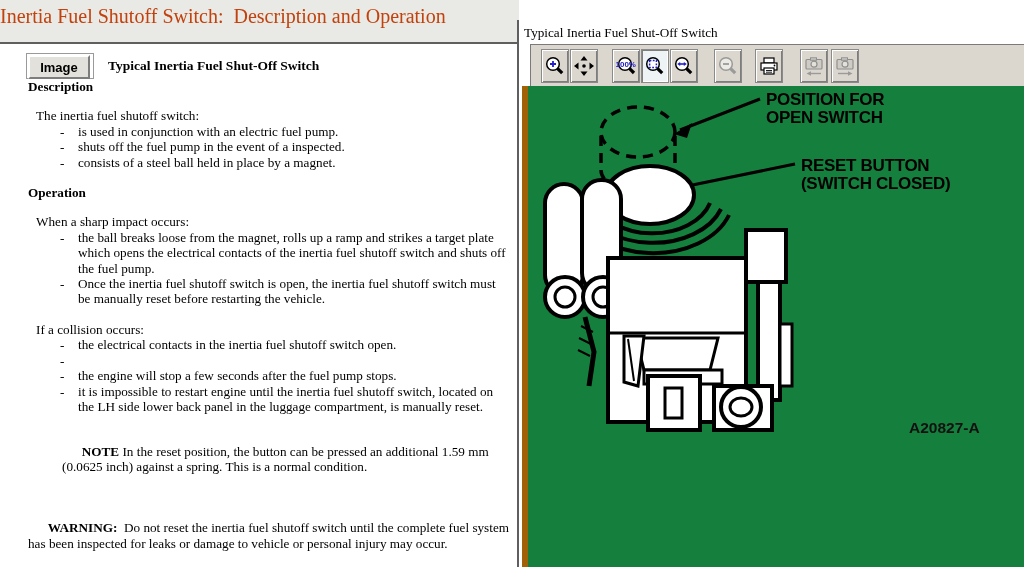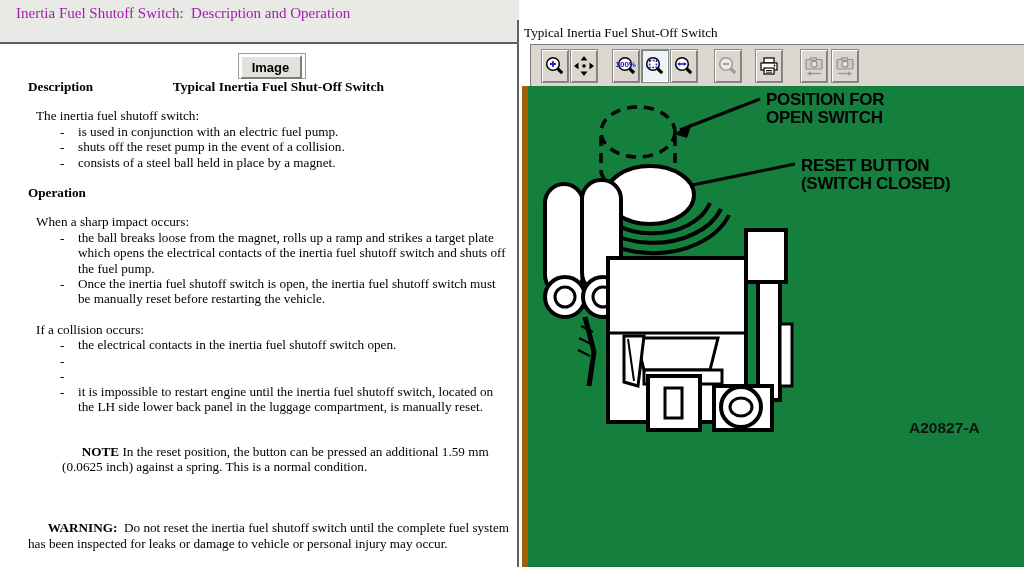--- a/index.html
+++ b/index.html
@@ -4,27 +4,27 @@
 <style>
   html,body{margin:0;padding:0;background:#fff;}
   body{width:1024px;height:567px;position:relative;overflow:hidden;
        font-family:"Liberation Serif",serif;color:#000;}
   .prewrap{white-space:pre-wrap;}
 
   
   #header-bar{position:absolute;left:0;top:0;width:1024px;height:20px;background:#e9e9e5;}
   #left-header{position:absolute;left:0;top:0;width:517px;height:42px;background:#e9e9e5;
                border-bottom:2px solid #5f5f5f;}
-  #page-title{position:absolute;left:16px;top:5px;font-size:15px;color:#a21caf;}
+  #page-title{position:absolute;left:0;top:5px;font-size:20px;color:#c2410c;}
 
   
   #left-panel{position:absolute;left:0;top:44px;width:517px;height:523px;background:#fff;}
   #vertical-divider{position:absolute;left:517px;top:20px;width:2px;height:547px;background:#5f5f5f;}
 
-  .image-row{margin:9px 0 0 26px;display:flex;align-items:center;height:26px;flex-direction:column;}
+  .image-row{margin:9px 0 0 26px;display:flex;align-items:center;height:26px;}
   .image-widget{width:66px;height:24px;background:#fff;border:1px solid #9a9a9a;
                 display:flex;align-items:flex-start;}
   .image-btn{width:58px;height:20px;margin:1px 0 0 1px;background:#e3e1dc;
              border-top:2px solid #fff;border-left:2px solid #fff;
              border-right:2px solid #7d7d7d;border-bottom:2px solid #7d7d7d;
              font-family:"Liberation Sans",sans-serif;font-weight:bold;font-size:13px;
              display:flex;align-items:center;justify-content:center;cursor:default;}
   .image-caption{margin-left:14px;font-weight:bold;font-size:13.5px;}
 
   .doc{font-size:13.2px;line-height:15.4px;}
@@ -84,21 +84,21 @@
   <div class="doc">
     <div class="h h-desc">Description</div>
 
     <div class="intro">The inertia fuel shutoff switch:</div>
     <div class="li">
       <span class="dash">-</span>
       <span class="li-text">is used in conjunction with an electric fuel pump.</span>
     </div>
     <div class="li">
       <span class="dash">-</span>
-      <span class="li-text">shuts off the reset pump in the event of a collision.</span>
+      <span class="li-text">shuts off the fuel pump in the event of a inspected.</span>
     </div>
     <div class="li">
       <span class="dash">-</span>
       <span class="li-text">consists of a steel ball held in place by a magnet.</span>
     </div>
 
     <div class="h h-oper">Operation</div>
 
     <div class="intro">When a sharp impact occurs:</div>
     <div class="li">
@@ -114,20 +114,21 @@
     <div class="intro" style="margin-top:0">If a collision occurs:</div>
     <div class="li">
       <span class="dash">-</span>
       <span class="li-text">the electrical contacts in the inertia fuel shutoff switch open.</span>
     </div>
     <div class="li">
       <span class="dash">-</span>
     </div>
     <div class="li">
       <span class="dash">-</span>
+      <span class="li-text">the engine will stop a few seconds after the fuel pump stops.</span>
     </div>
     <div class="li">
       <span class="dash">-</span>
       <span class="li-text">it is impossible to restart engine until the inertia fuel shutoff switch, located on the LH side lower back panel in the luggage compartment, is manually reset.</span>
     </div>
 
     <div class="note-block prewrap">
       <span class="b">NOTE</span><span> In the reset position, the button can be pressed an additional 1.59 mm (0.0625 inch) against a spring. This is a normal condition.</span>
     </div>
 

